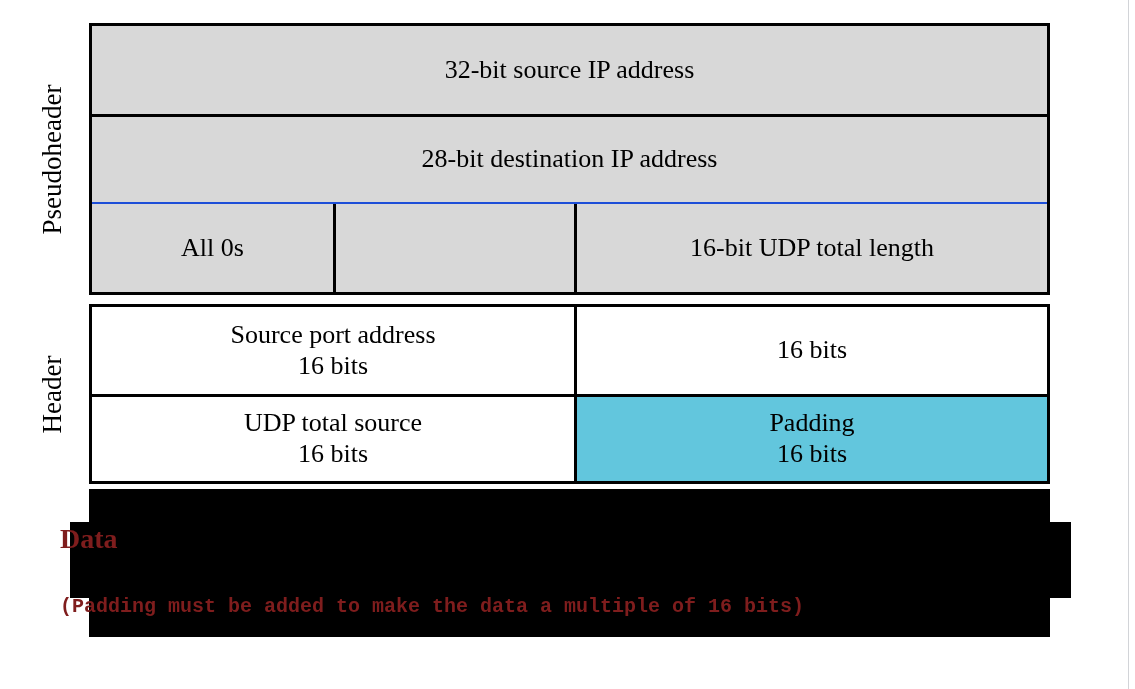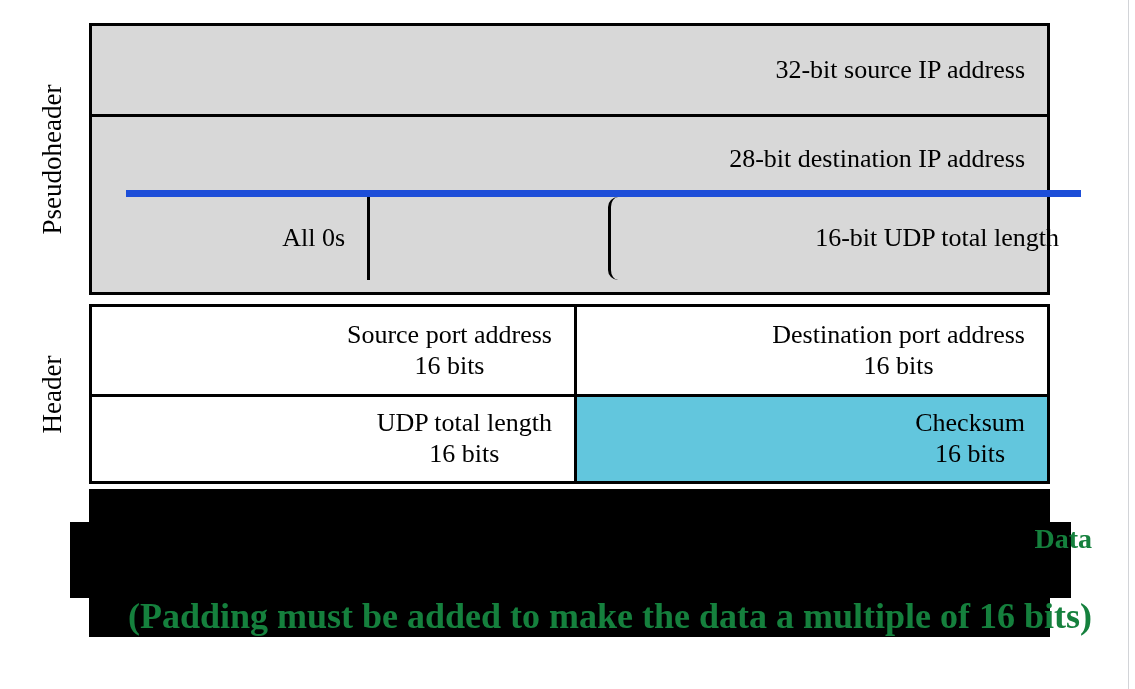--- a/index.html
+++ b/index.html
@@ -93,45 +93,45 @@
     position: absolute;
     left: 0;
     width: 100%;
     box-sizing: border-box;
     display: flex;
   }
   .cell {
     box-sizing: border-box;
     display: flex;
     align-items: center;
-    justify-content: flex-end;
+    justify-content: center;
     text-align: center;
     font-size: 26px;
     line-height: 1.18;
     color: #000000;
-    padding: 2px 22px;
+    padding: 2px 12px;
   }
   .cell .stack {
     display: block;
   }
   .cell .stack em {
     font-style: normal;
     display: block;
   }
 
   
   #ph-row-0 { top: 0px;   height: 88px; }
   #ph-row-1 { top: 88px;  height: 88px; border-top: 3px solid #000000; }
-  #ph-row-2 { top: 164px; height: 90px; border-top: 7px solid #1d4ed8; margin-left: 34px; }
+  #ph-row-2 { top: 176px; height: 90px; border-top: 2px solid #1d4ed8; }
 
   #ph-row-0 .cell, #ph-row-1 .cell { width: 100%; }
 
   #ph-row-2 .c0 { width: 241px; }
   #ph-row-2 .c1 { width: 241px; border-left: 3px solid #000000; }
-  #ph-row-2 .c2 { flex: 1 1 auto; border-left: 3px solid #000000; border-radius: 10px; }
+  #ph-row-2 .c2 { flex: 1 1 auto; border-left: 3px solid #000000; }
 
   
   #hd-row-0 { top: 0px;  height: 87px; }
   #hd-row-1 { top: 87px; height: 87px; border-top: 3px solid #000000; }
 
   #hd-row-0 .c0 { width: 482px; }
   #hd-row-0 .c1 { flex: 1 1 auto; border-left: 3px solid #000000; }
   #hd-row-1 .c0 { width: 482px; }
   #hd-row-1 .c1 {
     flex: 1 1 auto;
@@ -147,34 +147,35 @@
     width: 1020px;
     height: 152px;
   }
   #data-banner svg {
     display: block;
     width: 1020px;
     height: 152px;
   }
   .banner-text {
     position: absolute;
-    left: 12px;
+    left: 0;
     width: 100%;
-    text-align: right;
-    color: #15803d;
+    text-align: left;
+    color: #7f1d1d;
     font-weight: bold;
     white-space: nowrap;
   }
   #banner-data-label {
     top: 36px;
     font-size: 28px;
   }
   #banner-padding-note {
     top: 108px;
-    font-size: 36px;
+    font-size: 20px;
+    font-family: Liberation Mono, monospace;
   }
 </style>
 </head>
 <body>
 
 <div id="canvas">
 
   <div class="page-rule"></div>
 
   <div class="side-label" id="label-pseudoheader">
@@ -217,36 +218,35 @@
 
     <div class="row" id="hd-row-0">
       <div class="cell c0">
         <span class="stack">
           <em>Source port address</em>
           <em>16 bits</em>
         </span>
       </div>
       <div class="cell c1">
         <span class="stack">
-          <em>Destination port address</em>
           <em>16 bits</em>
         </span>
       </div>
     </div>
 
     <div class="row" id="hd-row-1">
       <div class="cell c0">
         <span class="stack">
-          <em>UDP total length</em>
+          <em>UDP total source</em>
           <em>16 bits</em>
         </span>
       </div>
       <div class="cell c1">
         <span class="stack">
-          <em>Checksum</em>
+          <em>Padding</em>
           <em>16 bits</em>
         </span>
       </div>
     </div>
   </div>
 
   <div id="data-banner">
     <svg viewBox="0 0 1020 152" xmlns="http://www.w3.org/2000/svg">
       <polygon points="29,2 990,2 990,35 1011,35 1011,111 990,111 990,150 29,150 29,111 10,111 10,35 29,35" fill="#000000"></polygon>
     </svg>

